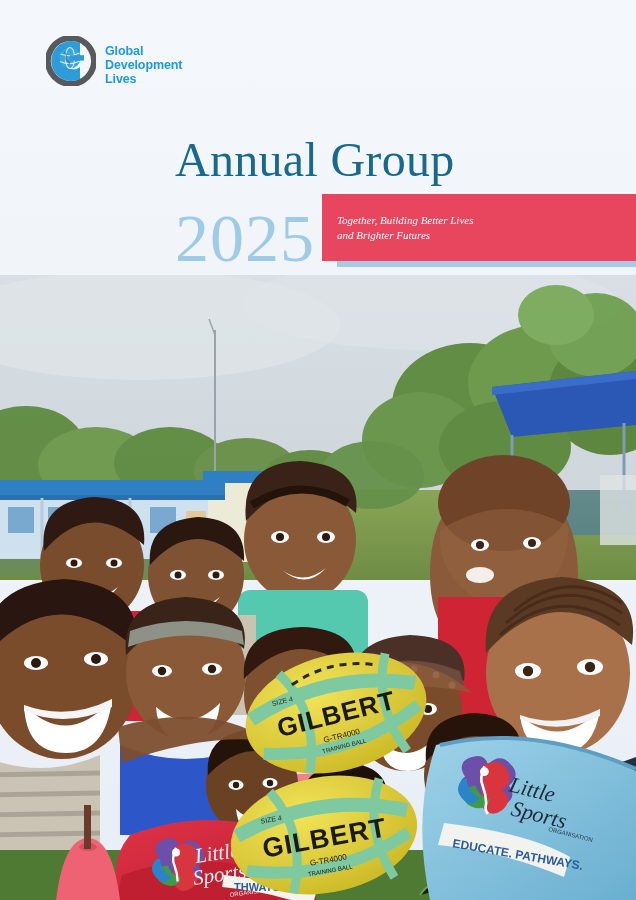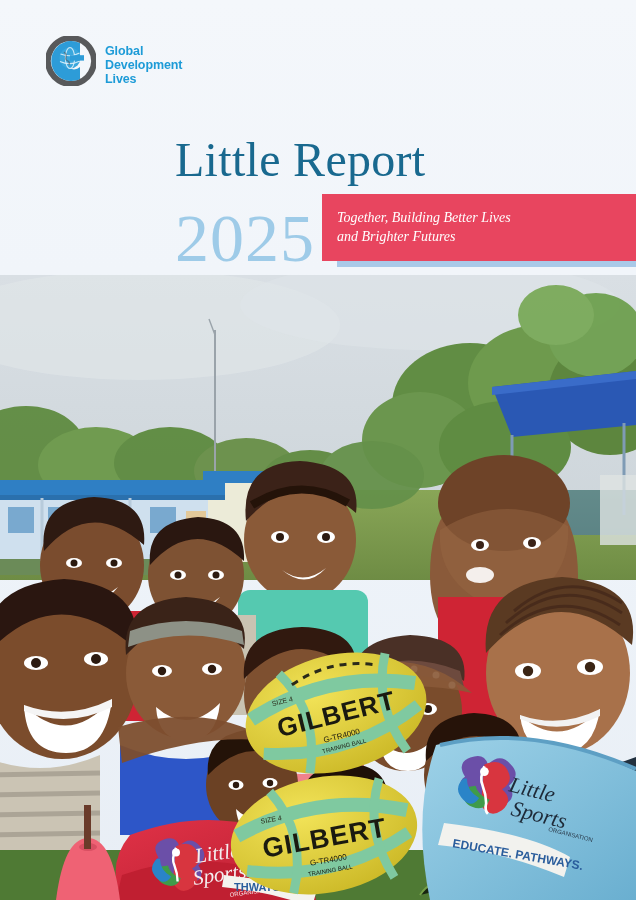--- a/index.html
+++ b/index.html
@@ -31,21 +31,21 @@
     margin-top:20px; letter-spacing:1px; font-weight:400;
   }
 
   
   #tagline-banner {
     position:absolute; left:322px; top:194px; width:314px; height:67px;
     background:#e8455f; display:flex; align-items:center;
   }
   #tagline-text {
     font-family:"Liberation Serif", serif;
-    font-style:italic; color:#ffffff; font-size:14px;
+    font-style:italic; color:#ffffff; font-size:11px;
     line-height:1.35; padding:0 0 0 15px; white-space:pre-line;
   }
   #tagline-underline {
     position:absolute; left:337px; top:261px; width:299px; height:6px;
     background:#a9c9e8;
   }
 
   
   #photo { position:absolute; left:0; top:275px; width:636px; height:625px; overflow:hidden; }
   #photo svg { display:block; width:636px; height:625px; }
@@ -75,21 +75,21 @@
       </svg>
     </div>
     <div id="logo-text">
       <span>Global</span>
       <span>Development</span>
       <span>Lives</span>
     </div>
   </div>
 
   <div id="title-wrap">
-    <div id="report-title">Little Report</div>
+    <div id="report-title">Annual Group</div>
     <div id="report-year">2025</div>
   </div>
 
   <div id="tagline-banner">
     <div id="tagline-text">Together, Building Better Lives
 and Brighter Futures</div>
   </div>
   <div id="tagline-underline"></div>
 
   <div id="photo">

